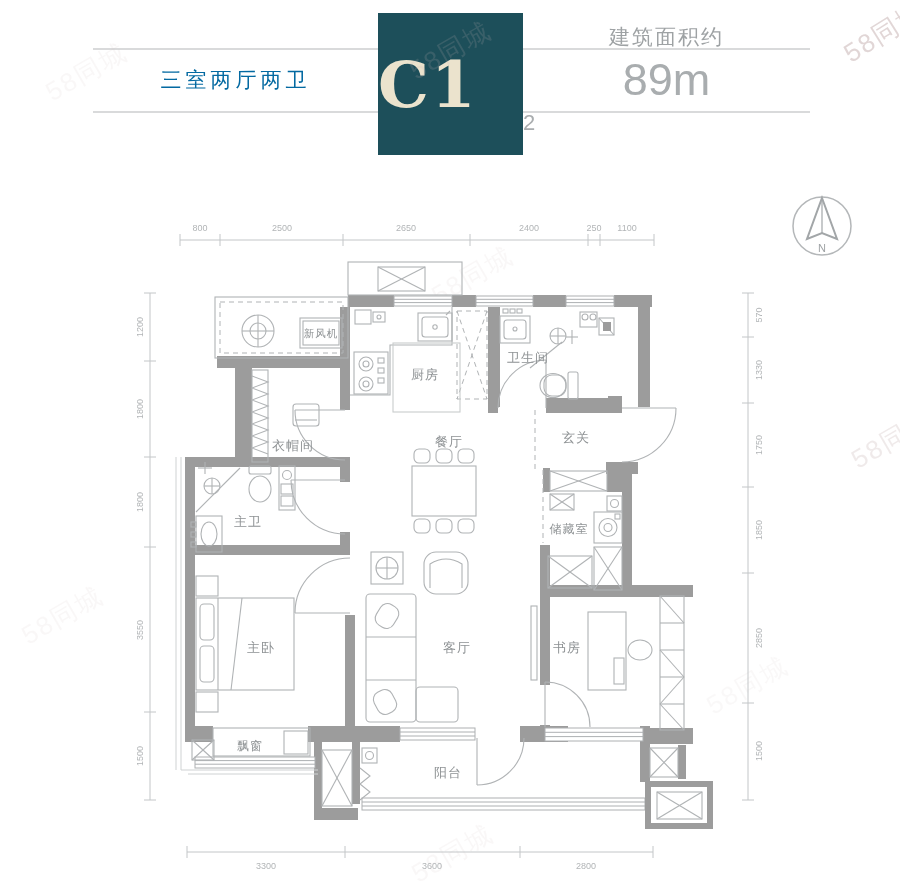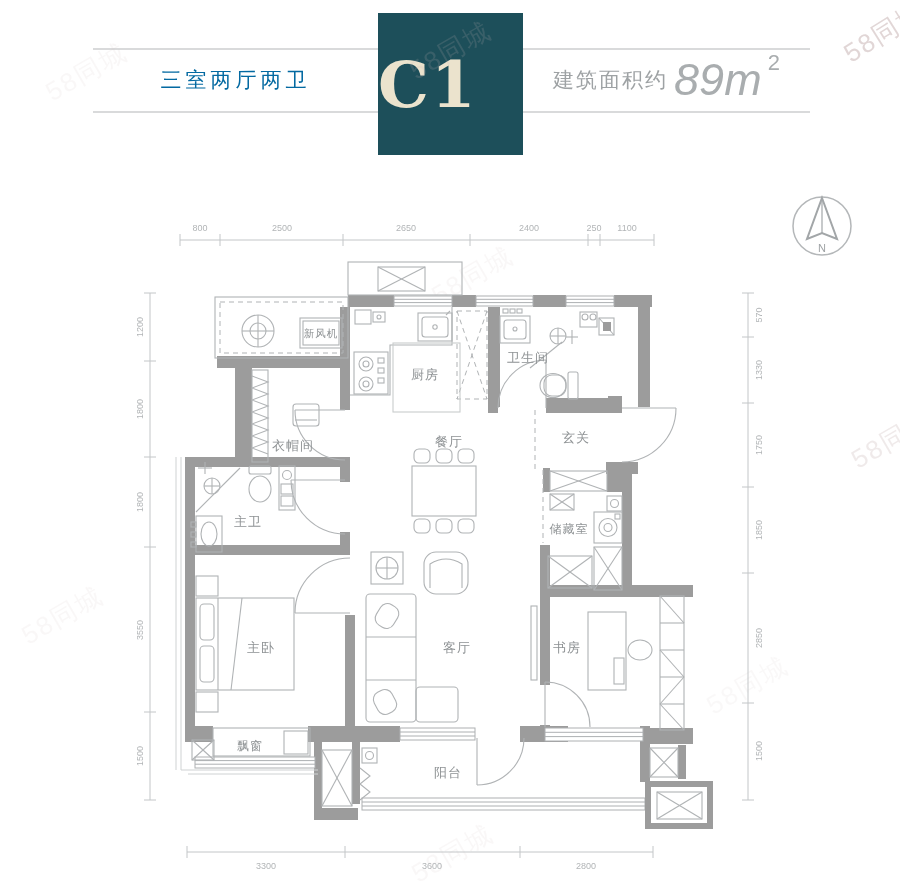--- a/index.html
+++ b/index.html
@@ -7,23 +7,23 @@
        font-family:"Liberation Sans","DejaVu Sans",sans-serif;}
   .hline{position:absolute;height:0;border-top:2px solid #d9dadb;}
   #title-left{position:absolute;left:93px;top:48px;width:285px;height:63px;
       display:flex;align-items:center;justify-content:center;
       font-size:21px;letter-spacing:4px;color:#0369a1;}
   #unit-box{position:absolute;left:378px;top:13px;width:145px;height:142px;
       background:#1d4f5a;display:flex;align-items:center;justify-content:flex-start;}
   #unit-box .code{font-family:"DejaVu Serif","Liberation Serif",serif;
       font-weight:700;font-size:64px;color:#ebe3cd;letter-spacing:2px;}
   #area-wrap{position:absolute;left:523px;top:48px;width:287px;height:63px;
-      display:flex;align-items:center;justify-content:center;gap:6px;}
+      display:flex;align-items:center;justify-content:center;gap:6px;flex-direction:column;}
   #area-wrap .prefix{font-size:21px;letter-spacing:2px;color:#9ea2a4;}
-  #area-wrap .value{font-size:45px;color:#a9adaf;line-height:1;font-style:italic;}
+  #area-wrap .value{font-size:45px;color:#a9adaf;line-height:1;}
   #area-wrap .sup{font-size:22px;color:#a9adaf;align-self:flex-start;margin-top:2px;}
   svg text{font-family:"Liberation Sans","DejaVu Sans",sans-serif;}
   .room-label{fill:#8e9294;font-size:13px;letter-spacing:1px;}
   .small-label{fill:#8e9294;font-size:10.5px;letter-spacing:1px;}
   .dim-label{fill:#b2b5b7;font-size:9px;}
   .wm{fill:#c9b6b6;font-size:26px;letter-spacing:2px;}
 </style>
 </head>
 <body>
 

